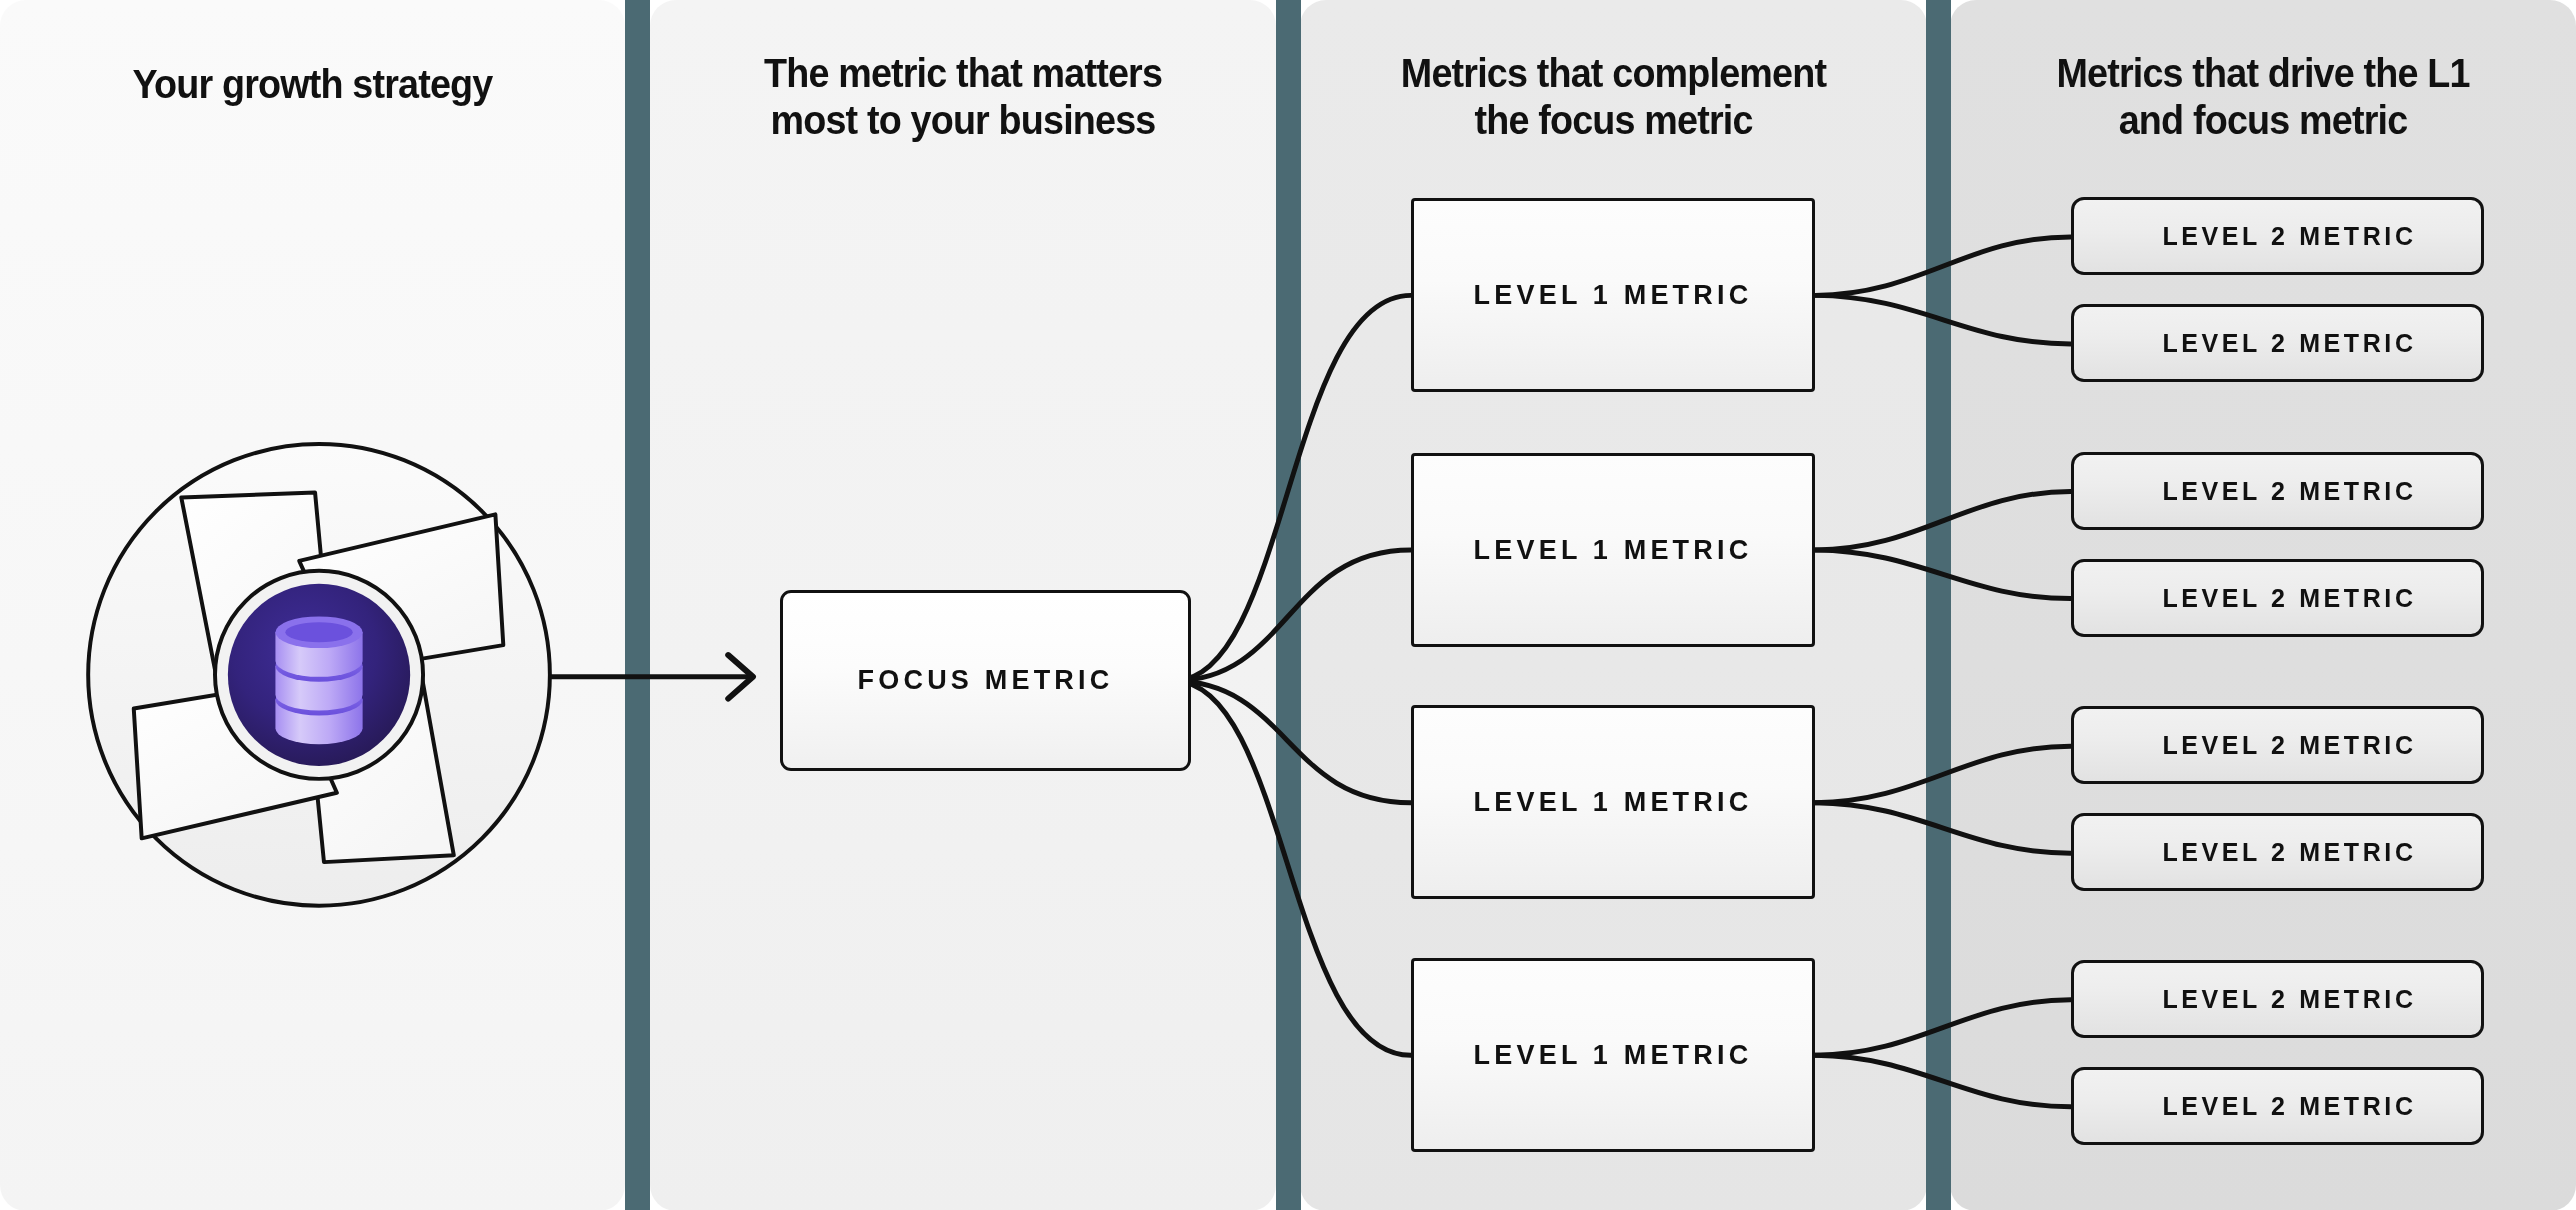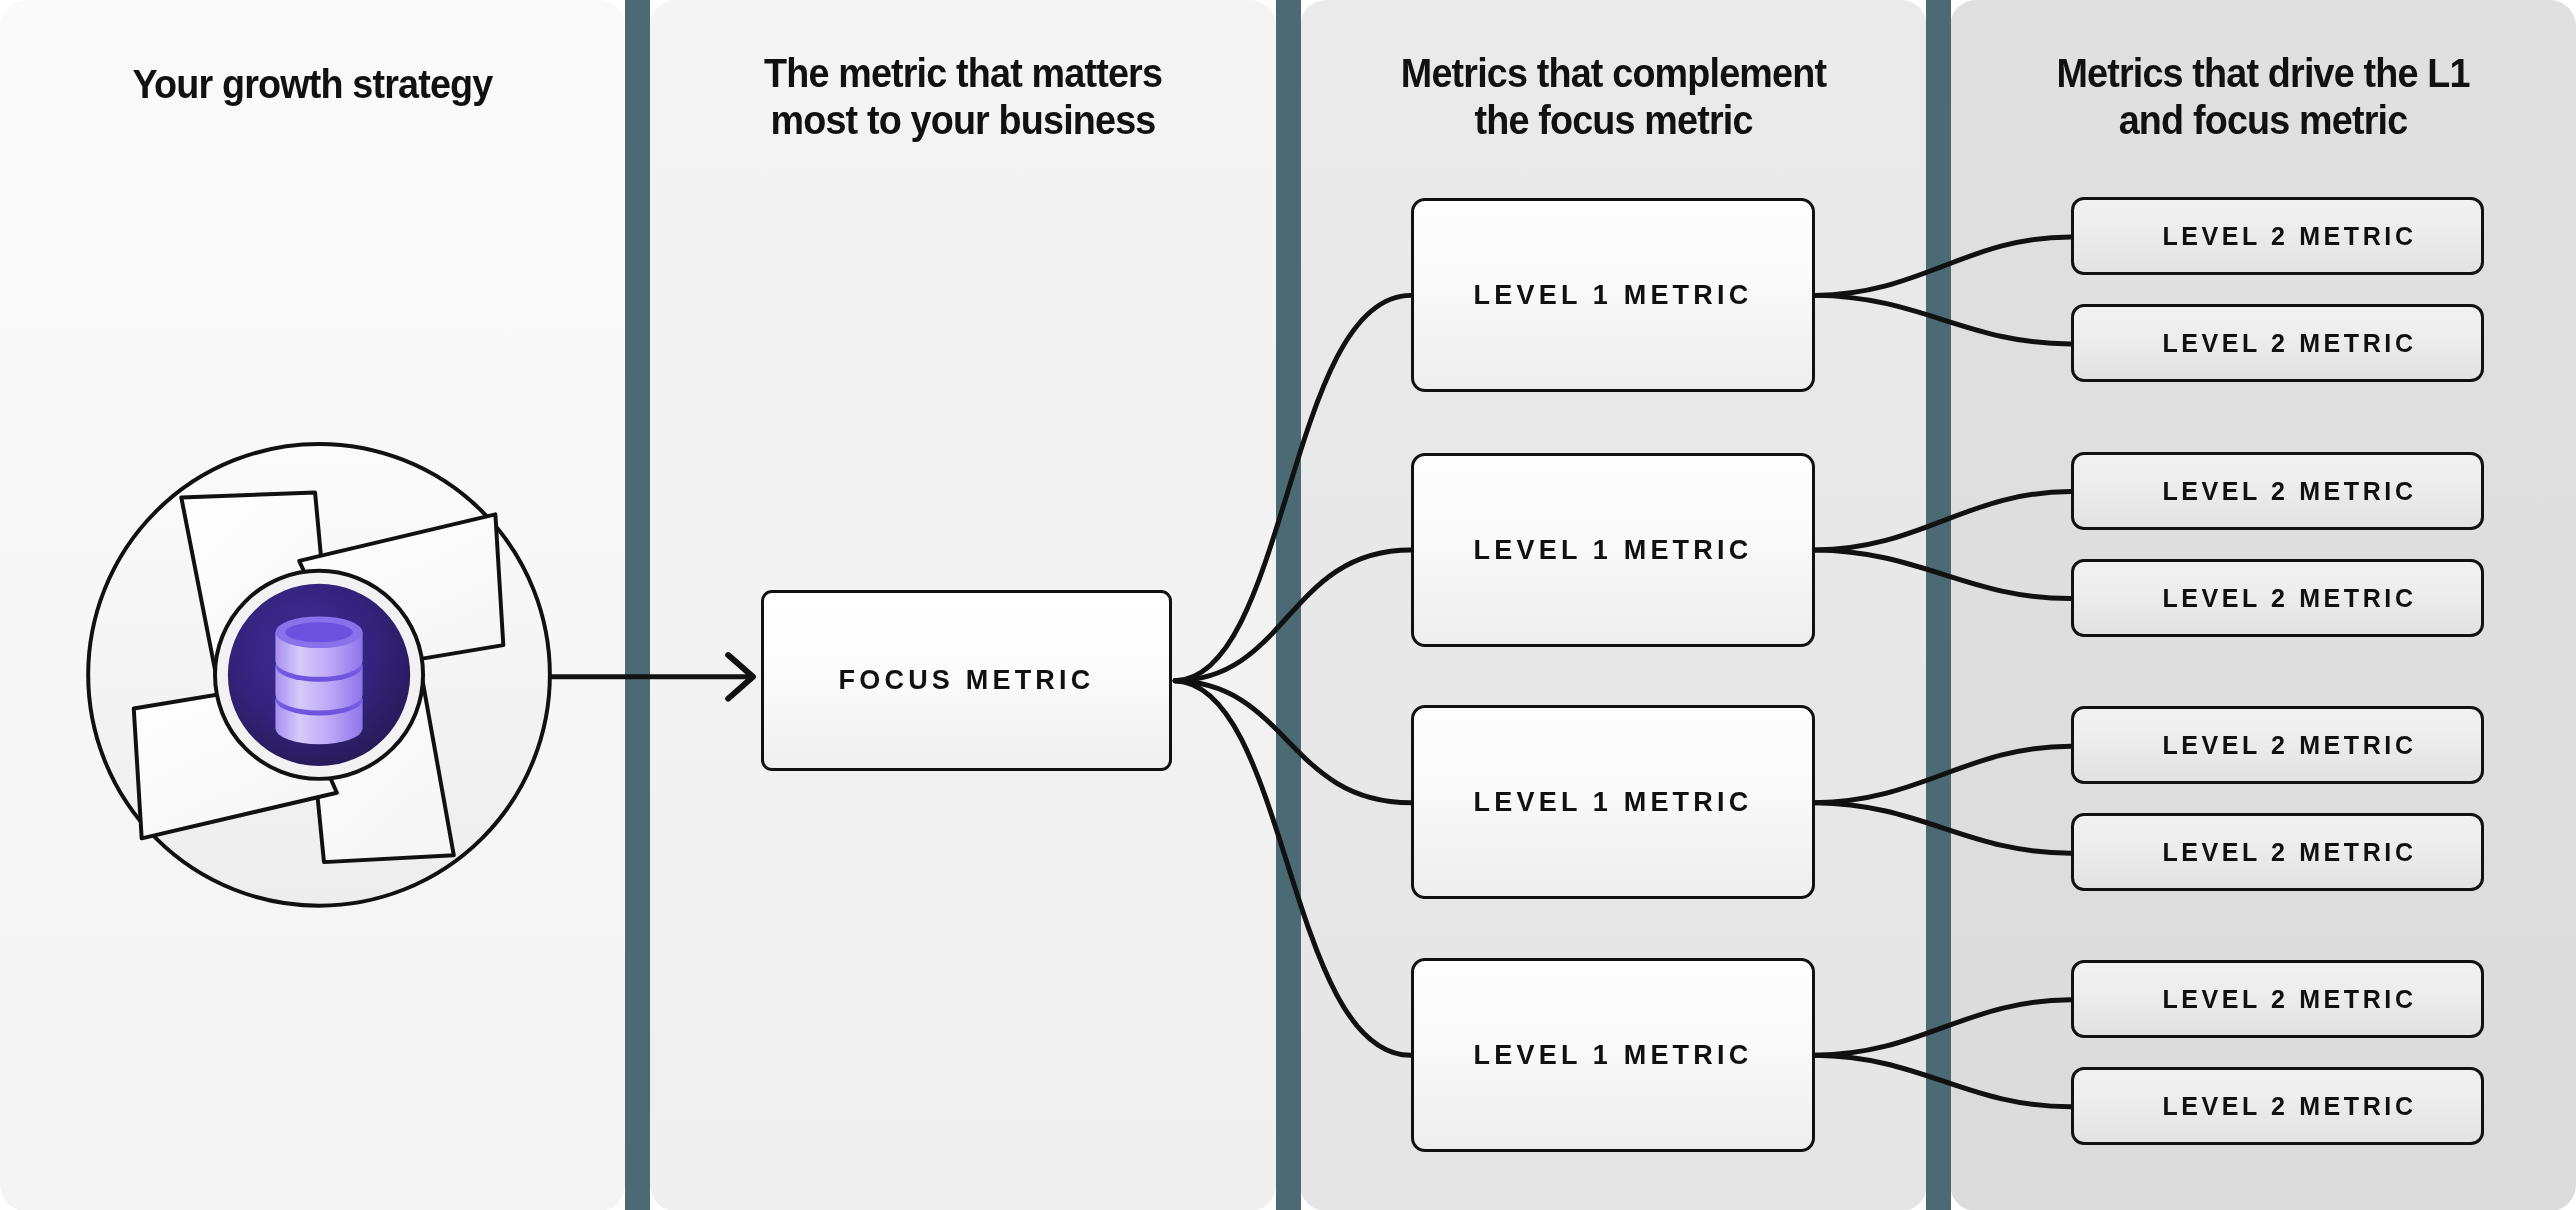--- a/index.html
+++ b/index.html
@@ -78,29 +78,29 @@
     box-sizing: border-box;
     border: 3.5px solid #111111;
     display: flex;
     align-items: center;
     justify-content: center;
     color: #111111;
     font-weight: 700;
     text-align: center;
   }
   .mbox-focus {
-    left: 761px;  top: 590px;  width: 411px; height: 181px;
+    left: 780px;  top: 590px;  width: 411px; height: 181px;
     border-radius: 11px;
     background: linear-gradient(180deg,#ffffff 0%, #fcfcfc 42%, #f0f0f0 100%);
     font-size: 27px;
     letter-spacing: 4.2px;
   }
   .mbox-l1 {
     left: 1411px;  width: 404px; height: 194px;
-    border-radius: 14px;
+    border-radius: 4px;
     background: linear-gradient(180deg,#fdfdfd 0%, #fafafa 42%, #eeeeee 100%);
     font-size: 27px;
     letter-spacing: 4.2px;
   }
   .l1-0 { top: 198px; }
   .l1-1 { top: 453px; }
   .l1-2 { top: 705px; }
   .l1-3 { top: 958px; }
 
   .mbox-l2 {

